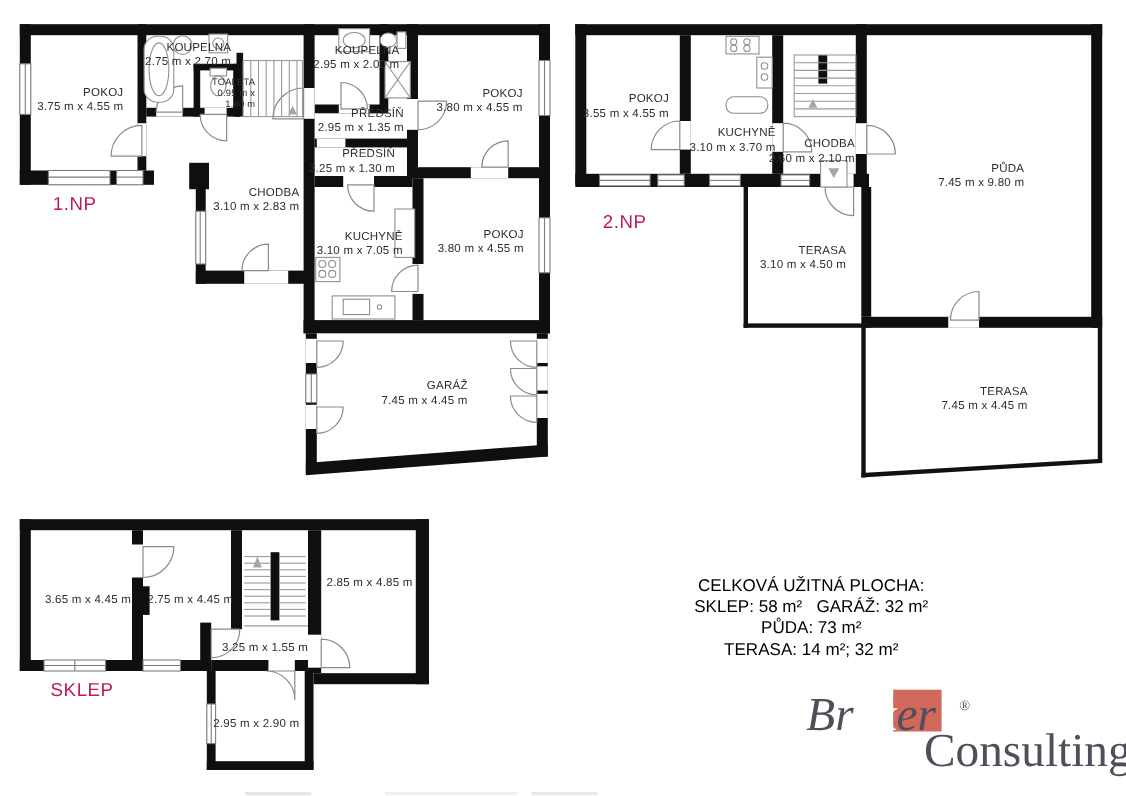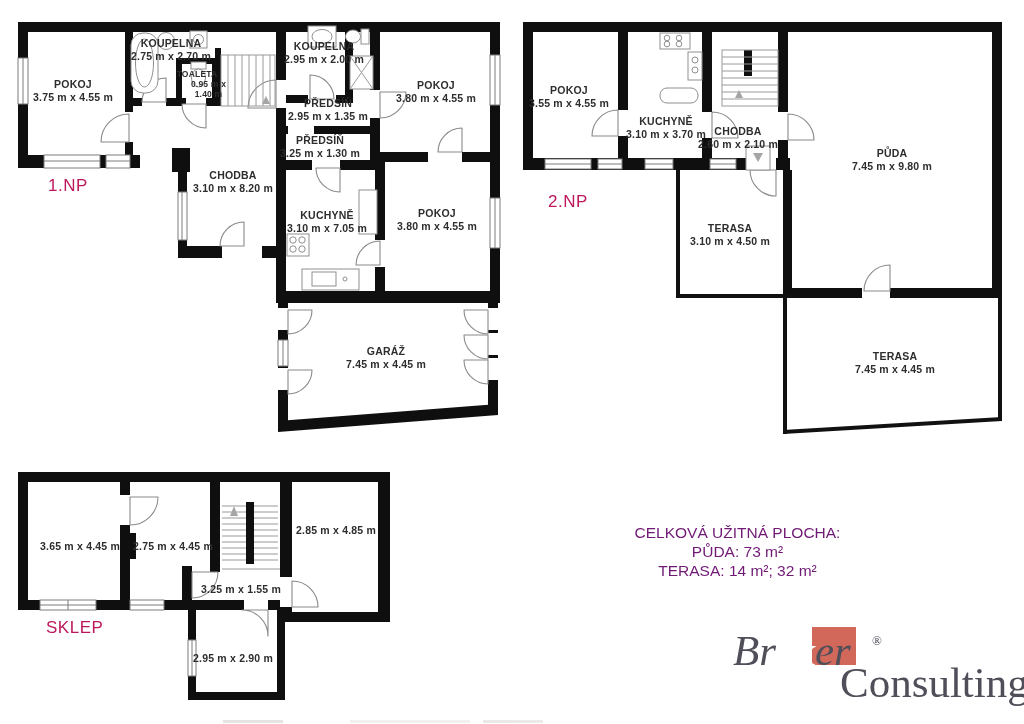--- a/index.html
+++ b/index.html
@@ -9,27 +9,27 @@
   .wall{fill:#0f0f0f;}
   .thin{fill:#111;}
   .gap{fill:#ffffff;}
   .door{fill:#ffffff;stroke:#8a8a8a;stroke-width:1.1;stroke-linejoin:round;}
   .win rect{fill:#ffffff;stroke:#7d7d7d;stroke-width:1;}
   .win line{stroke:#7d7d7d;stroke-width:1;}
   .fx{fill:#ffffff;stroke:#8f8f8f;stroke-width:1;}
   .st{stroke:#9a9a9a;stroke-width:1;fill:none;}
   .arrow{fill:#a5a5a5;}
   .faint{opacity:.55;}
-  .room-label{position:absolute;transform:translate(-50%,-50%);text-align:center;
-      font-size:10.5px;line-height:13px;color:#2d2d2d;letter-spacing:.2px;white-space:nowrap;font-weight:bold;}
+  .room-label{position:absolute;transform:translate(-50%,-50%);text-align:right;
+      font-size:10.5px;line-height:13px;color:#2d2d2d;letter-spacing:.2px;white-space:nowrap;}
   .room-label.small{font-size:8.5px;line-height:10px;}
   .room-label.small .rd{white-space:normal;width:47px;margin-left:23px;}
   .floor-label{position:absolute;font-size:17px;color:#be185d;letter-spacing:.5px;}
   .summary{position:absolute;left:600px;top:523px;width:275px;text-align:center;
-      font-size:15.5px;line-height:19.2px;color:#701a75;}
+      font-size:15.5px;line-height:19.2px;color:#000000;}
   .logo{position:absolute;left:0;top:0;width:1024px;height:724px;pointer-events:none;}
   .logo-square{position:absolute;left:812px;top:627px;width:44px;height:38px;background:#d2685a;}
   .logo-line1{position:absolute;left:733px;top:629px;font-family:"Liberation Serif",serif;
       font-size:43px;line-height:1;color:#4f4e59;font-style:italic;}
   .logo-line1 .ok{color:#ffffff;}
   .logo-line2{position:absolute;left:796px;top:661px;font-family:"Liberation Serif",serif;
       font-size:43px;line-height:1;color:#4f4e59;margin-left:44px;}
   .logo-reg{position:absolute;left:872px;top:633px;font-family:"Liberation Serif",serif;
       font-size:13px;color:#4f4e59;}
 </style>
@@ -329,21 +329,21 @@
   <div class="room-label" style="left:436px;top:92px">
     <div class="rn">POKOJ</div>
     <div class="rd">3.80 m x 4.55 m</div>
   </div>
   <div class="room-label" style="left:320px;top:147px">
     <div class="rn">PŘEDSÍŇ</div>
     <div class="rd">3.25 m x 1.30 m</div>
   </div>
   <div class="room-label" style="left:233px;top:182px">
     <div class="rn">CHODBA</div>
-    <div class="rd">3.10 m x 8.20 m</div>
+    <div class="rd">3.10 m x 2.83 m</div>
   </div>
   <div class="room-label" style="left:327px;top:222px">
     <div class="rn">KUCHYNĚ</div>
     <div class="rd">3.10 m x 7.05 m</div>
   </div>
   <div class="room-label" style="left:437px;top:220px">
     <div class="rn">POKOJ</div>
     <div class="rd">3.80 m x 4.55 m</div>
   </div>
   <div class="room-label" style="left:386px;top:358px">
@@ -391,20 +391,21 @@
   <div class="room-label" style="left:233px;top:658px">
     <div class="rd">2.95 m x 2.90 m</div>
   </div>
 
   <div class="floor-label" style="left:48px;top:176px">1.NP</div>
   <div class="floor-label" style="left:548px;top:192px">2.NP</div>
   <div class="floor-label" style="left:46px;top:618px">SKLEP</div>
 
   <div class="summary">
     <div>CELKOVÁ UŽITNÁ PLOCHA:</div>
+    <div>SKLEP: 58 m²&nbsp;&nbsp; GARÁŽ: 32 m²</div>
     <div>PŮDA: 73 m²</div>
     <div>TERASA: 14 m²; 32 m²</div>
   </div>
 
   <div class="logo">
     <div class="logo-square"></div>
     <div class="logo-line1"><span>Br</span><span class="ok">ok</span><span>er</span></div>
     <div class="logo-reg">®</div>
     <div class="logo-line2">Consulting</div>
   </div>

